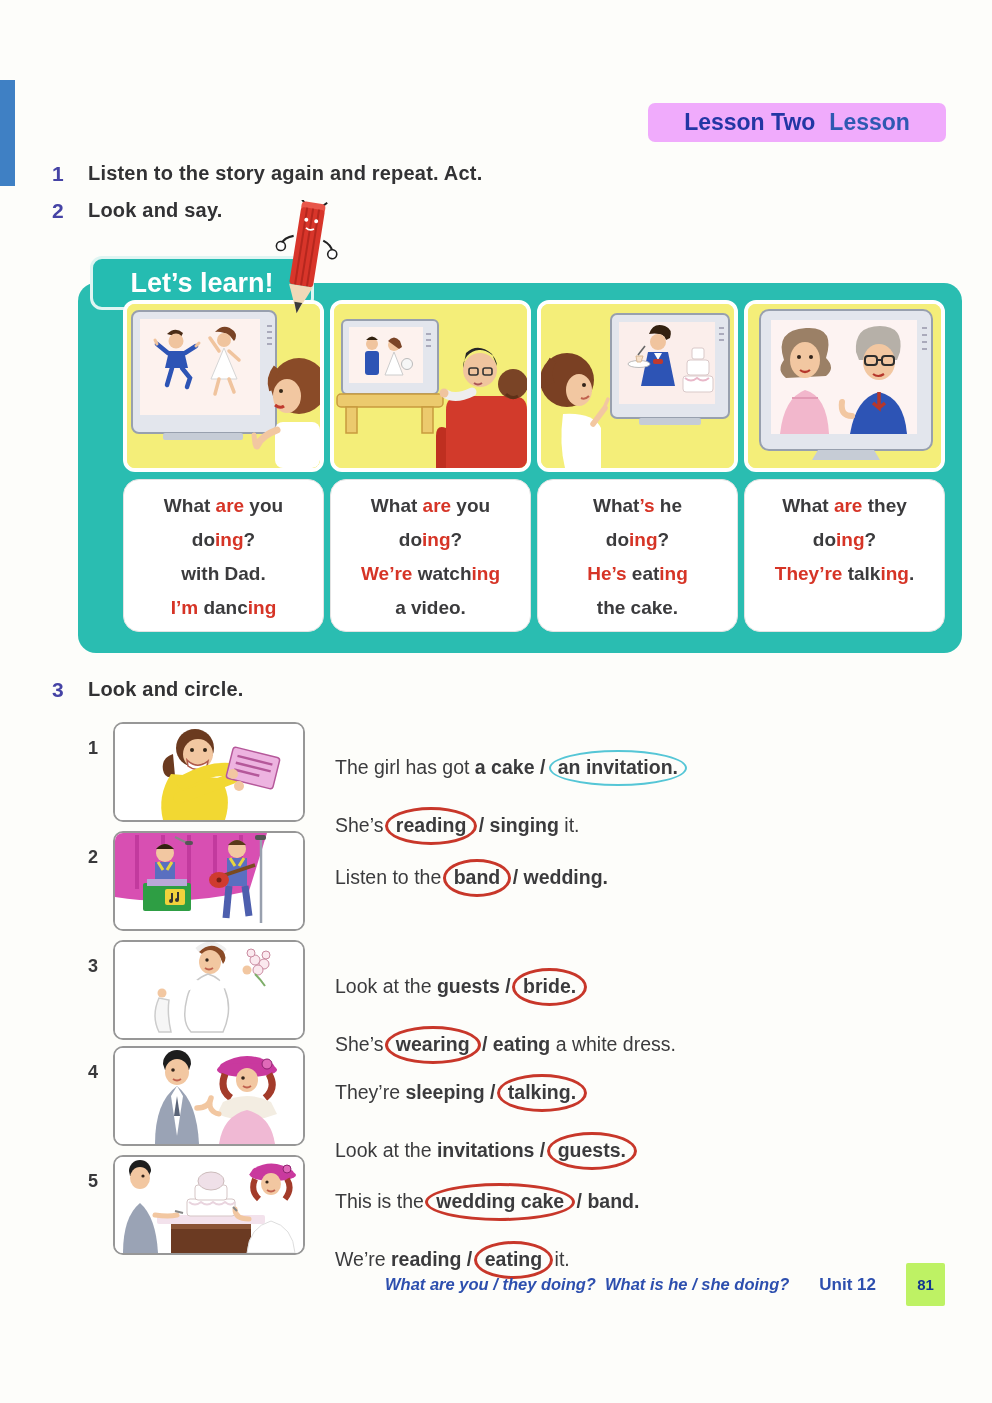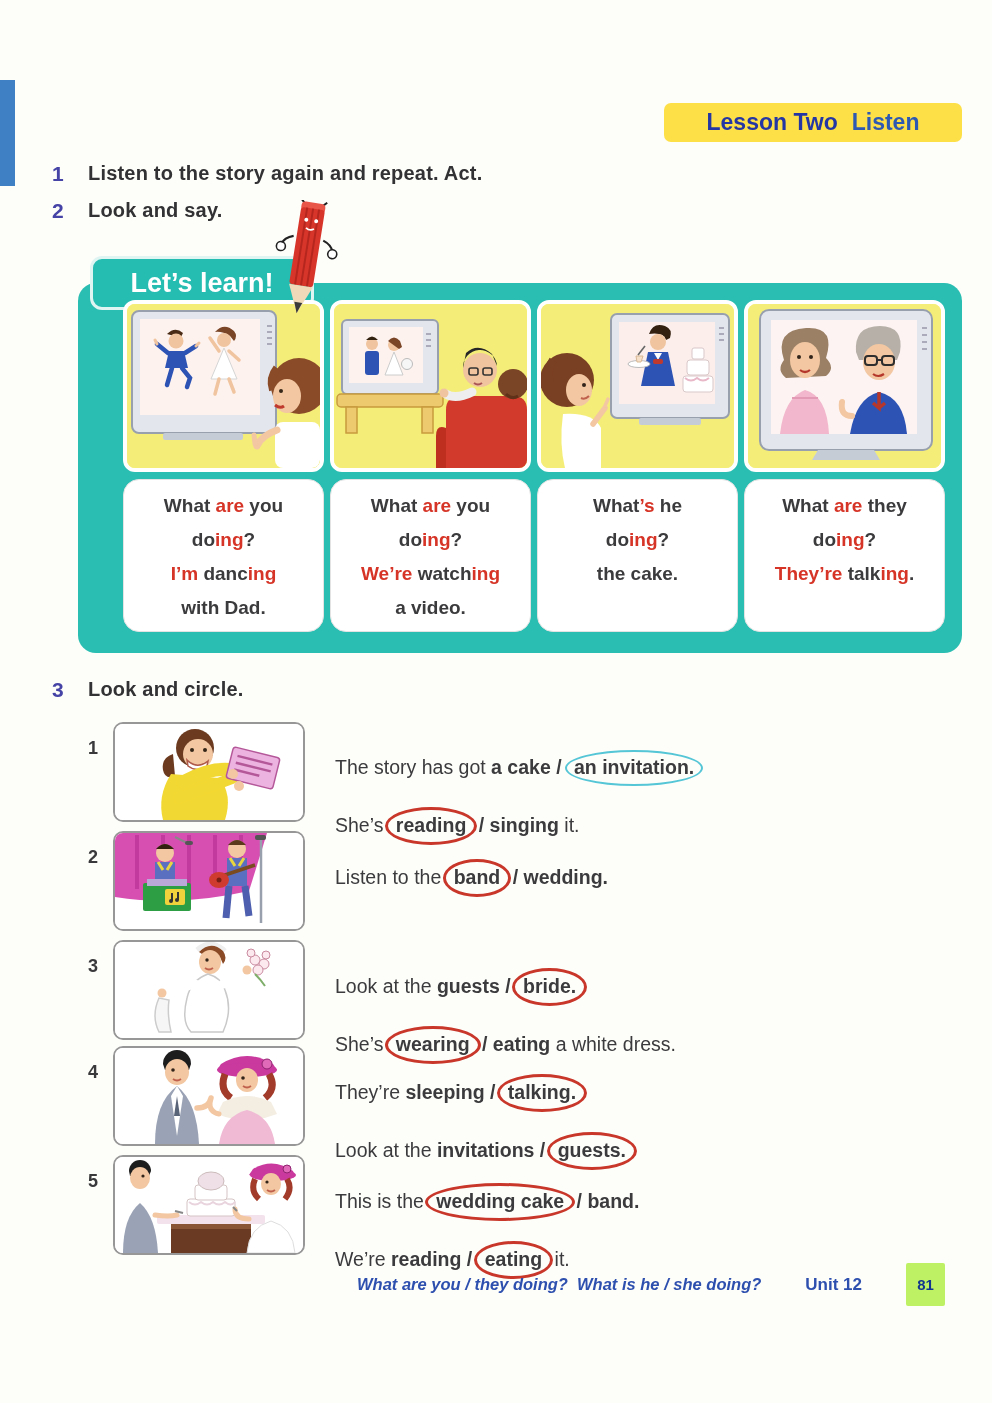--- a/index.html
+++ b/index.html
@@ -1,22 +1,22 @@
 <!DOCTYPE html>
 <html><head>
 <meta charset="utf-8">
 <style>
   * { margin:0; padding:0; box-sizing:border-box; }
   body { background:#e8e8e8; font-family:"Liberation Sans", sans-serif; }
   .page { position:relative; width:992px; height:1403px; margin:0 auto; background:#fdfdfa; overflow:hidden; }
 
   .left-tab { position:absolute; left:0; top:80px; width:15px; height:106px; background:#3f80c4; }
 
-  .header-badge { position:absolute; left:648px; top:103px; width:298px; height:39px; background:#fde047;
-    border-radius:7px; display:flex; align-items:center; justify-content:center; gap:14px;margin-left:16px; }
+  .header-badge { position:absolute; left:648px; top:103px; width:298px; height:39px; background:#f0abfc;
+    border-radius:7px; display:flex; align-items:center; justify-content:center; gap:14px; }
   .header-badge .lesson { font-size:23px; font-weight:700; color:#2336a4; }
   .header-badge .subject { font-size:23px; font-weight:700; color:#2e59b2; }
 
   .instr { position:absolute; left:52px; display:flex; white-space:nowrap; }
   .instr .num { width:36px; font-size:21px; font-weight:700; color:#4543a5; }
   .instr .txt { font-size:20px; font-weight:700; color:#323234; letter-spacing:.2px; }
 
   .panel { position:absolute; left:78px; top:283px; width:884px; height:370px; background:#2abdb1; border-radius:18px; z-index:1; }
   .lets-learn { position:absolute; left:90px; top:243px; width:224px; height:54px; background:#25bcb1;
     border:3px solid #dff5f2; border-radius:12px; display:flex; align-items:center; justify-content:center;
@@ -38,36 +38,36 @@
     border:2px solid #979797; border-radius:10px; overflow:hidden; }
   .ex-pic svg { display:block; }
   .ex-text { position:absolute; left:247px; top:8px; }
   .ex-line { font-size:19.5px; font-weight:400; color:#3b3b3d; line-height:39px; white-space:nowrap; }
   .ex-line .b { font-weight:700;margin-top:20px; }
   .circle-red { display:inline-block; border:3px solid #c8372a; border-radius:50%;
     padding:0 8px 2px; margin:-4px -4px; line-height:30px; }
   .circle-cyan { display:inline-block; border:2.5px solid #55c6d6; border-radius:50%;
     padding:0 7px 2px; margin:-4px -2px; line-height:30px; }
 
-  .footer { position:absolute; top:1263px; right:47px; height:43px; display:flex; align-items:center; gap:44px; white-space:nowrap; }
+  .footer { position:absolute; top:1263px; right:47px; height:43px; display:flex; align-items:center; gap:30px; white-space:nowrap; }
   .footer .sum { font-size:16.5px; font-weight:700; font-style:italic; color:#2d4fae; }
   .footer .unit { font-size:17px; font-weight:700; color:#2d4fae; }
   .footer .pageno { width:39px; height:43px; background:#bef264; color:#12368f; font-weight:700; font-size:15px;
     display:flex; align-items:center; justify-content:center; border-radius:2px; }
 </style>
 </head>
 <body>
 
 <div class="page">
 
   <div class="left-tab"></div>
 
   <div class="header-badge">
     <span class="lesson">Lesson Two</span>
-    <span class="subject">Listen</span>
+    <span class="subject">Lesson</span>
   </div>
 
   <div class="instr" style="top:162px">
     <span class="num">1</span>
     <span class="txt">Listen to the story again and repeat. Act.</span>
   </div>
   <div class="instr" style="top:199px">
     <span class="num">2</span>
     <span class="txt">Look and say.</span>
   </div>
@@ -123,22 +123,22 @@
           <circle cx="154" cy="87" r="2" fill="#362718"></circle>
           <path d="M148 101 q5 4 9 1" stroke="#c0392e" stroke-width="3" fill="none"></path>
           <rect x="148" y="118" width="45" height="46" rx="8" fill="#fff"></rect>
           <path d="M150 126 q-16 6 -20 16" stroke="#f2c7a1" stroke-width="7" fill="none" stroke-linecap="round"></path>
           <path d="M128 140 l-1 -9" stroke="#f2c7a1" stroke-width="5" stroke-linecap="round"></path>
         </svg>
       </div>
       <div class="speech">
         <div class="cline"><span>What </span><span class="red">are</span><span> you</span></div>
         <div class="cline"><span>do</span><span class="red">ing</span><span>?</span></div>
+        <div class="cline"><span>with Dad.</span></div>
         <div class="cline"><span class="red">I’m</span><span> danc</span><span class="red">ing</span></div>
-        <div class="cline"><span>with Dad.</span></div>
       </div>
     </div>
 
     <div class="card">
       <div class="pic">
         <svg viewBox="0 0 193 164" width="193" height="164">
           <rect width="193" height="164" fill="#f4ee79"></rect>
           <rect x="8" y="16" width="96" height="74" rx="5" fill="#e3e6ed" stroke="#98a0ae" stroke-width="2"></rect>
           <rect x="15" y="23" width="74" height="56" fill="#fdf2ee"></rect>
           <path d="M92 30 h5 M92 36 h5 M92 42 h5" stroke="#aab" stroke-width="2"></path>
@@ -199,20 +199,21 @@
           <circle cx="43" cy="81" r="2" fill="#33241a"></circle>
           <path d="M48 92 q-4 4 -8 2" stroke="#c0614e" stroke-width="2" fill="none"></path>
           <path d="M22 110 q-4 30 2 54 h36 v-40 q-8 -16 -38 -14" fill="#fff"></path>
           <path d="M52 120 l12 -16" stroke="#f2c7a1" stroke-width="5.5" stroke-linecap="round"></path>
           <path d="M64 102 l3 -7" stroke="#f2c7a1" stroke-width="3.5" stroke-linecap="round"></path>
         </svg>
       </div>
       <div class="speech">
         <div class="cline"><span>What</span><span class="red">’s</span><span> he</span></div>
         <div class="cline"><span>do</span><span class="red">ing</span><span>?</span></div>
+        <div class="cline"><span class="red">He’s</span><span> eat</span><span class="red">ing</span></div>
         <div class="cline"><span>the cake.</span></div>
       </div>
     </div>
 
     <div class="card">
       <div class="pic">
         <svg viewBox="0 0 193 164" width="193" height="164">
           <rect width="193" height="164" fill="#f4ee79"></rect>
           <rect x="12" y="6" width="172" height="140" rx="9" fill="#e3e6ed" stroke="#98a0ae" stroke-width="2"></rect>
           <rect x="23" y="16" width="146" height="114" fill="#fdf3f2"></rect>
@@ -267,21 +268,21 @@
         <path d="M64 74 q28 -10 54 -20" stroke="#f2d832" stroke-width="11" fill="none" stroke-linecap="round"></path>
         <g transform="rotate(14 138 44)">
           <rect x="114" y="28" width="48" height="32" rx="3" fill="#edb3e0" stroke="#b5589a" stroke-width="1.5"></rect>
           <path d="M120 36 h36 M120 43 h36 M120 50 h26" stroke="#b5589a" stroke-width="2.5"></path>
         </g>
         <circle cx="118" cy="50" r="5" fill="#f2c7a1"></circle>
         <circle cx="124" cy="62" r="5" fill="#f2c7a1"></circle>
       </svg>
     </div>
     <div class="ex-text">
-      <div class="ex-line"><span>The story has got </span><span class="b">a cake</span><span class="b"> / </span><span class="b circle-cyan">an invitation.</span></div>
+      <div class="ex-line"><span>The girl has got </span><span class="b">a cake</span><span class="b"> / </span><span class="b circle-cyan">an invitation.</span></div>
       <div class="ex-line"><span>She’s </span><span class="b circle-red">reading</span><span class="b"> / </span><span class="b">singing</span><span> it.</span></div>
     </div>
   </div>
 
   <div class="ex-row" style="top:831px">
     <span class="ex-num">2</span>
     <div class="ex-pic">
       <svg viewBox="0 0 188 96" width="188" height="96">
         <rect width="188" height="96" fill="#fff"></rect>
         <path d="M0 0 h152 l-18 58 q-70 16 -134 6z" fill="#d84fb2"></path>

